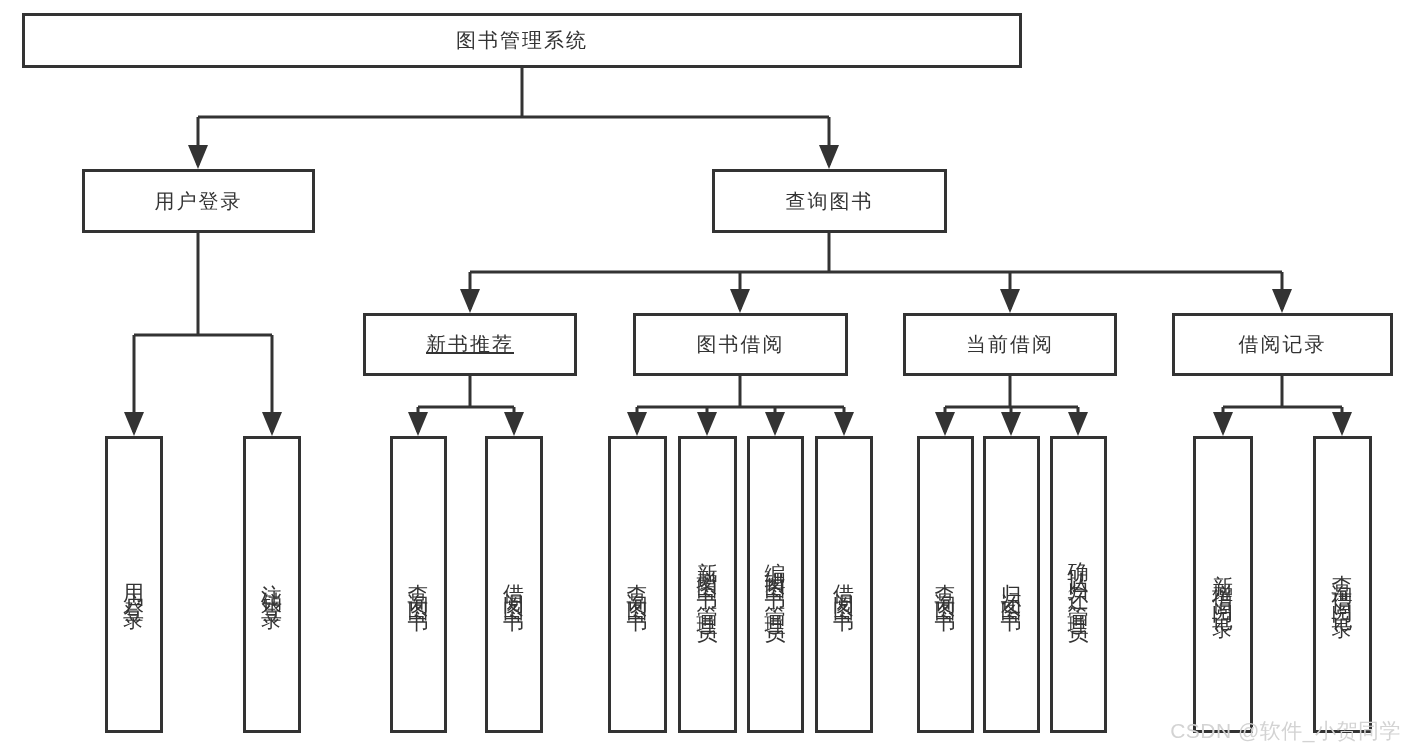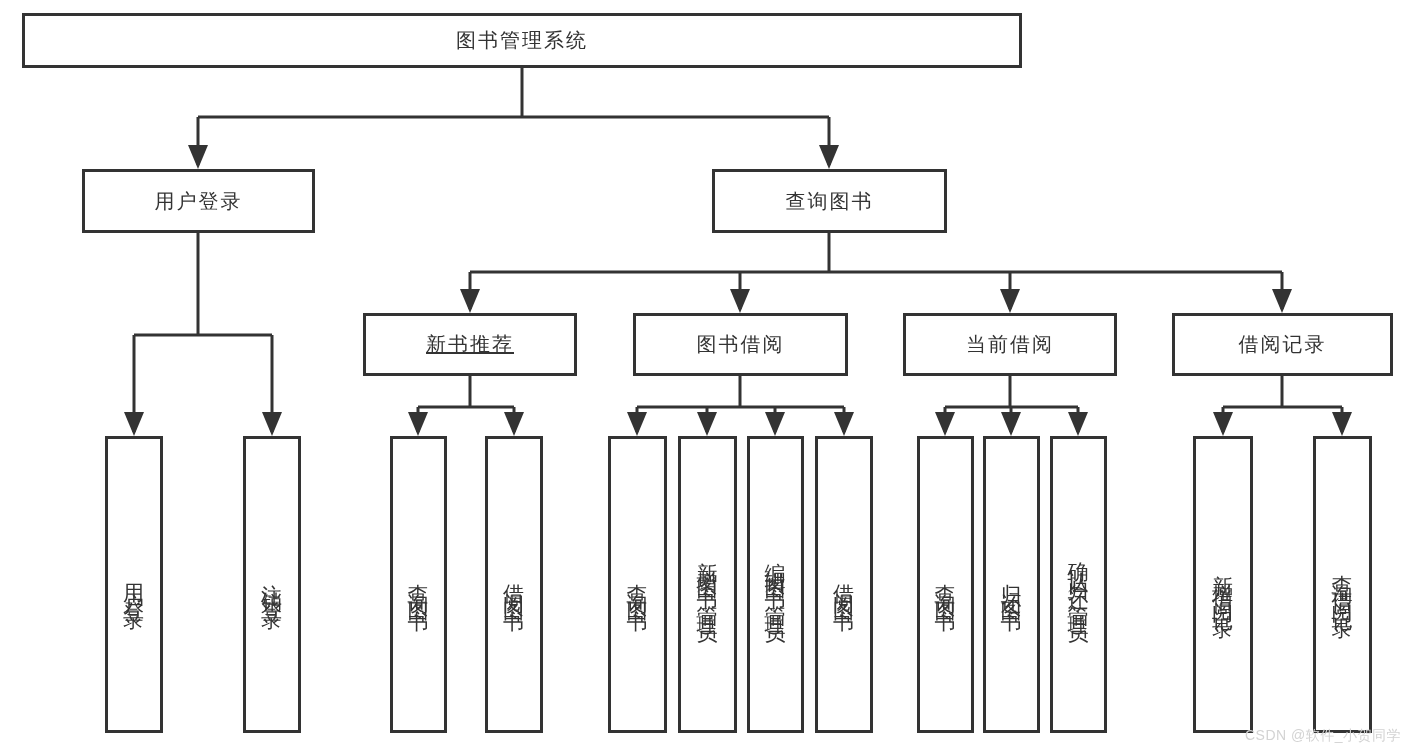--- a/index.html
+++ b/index.html
@@ -30,21 +30,21 @@
   .v-node span{
     writing-mode:vertical-rl;
     text-orientation:mixed;
     font-size:21px;
     line-height:1.1;
     letter-spacing:0.42em;
   }
   .watermark{
     position:absolute;
     right:4px;bottom:2px;
-    font-size:14px;
+    font-size:21px;
     color:var(--wm);
     letter-spacing:0.5px;
     white-space:nowrap;
   }
 </style>
 </head>
 <body>
 
 <div class="canvas">
 

